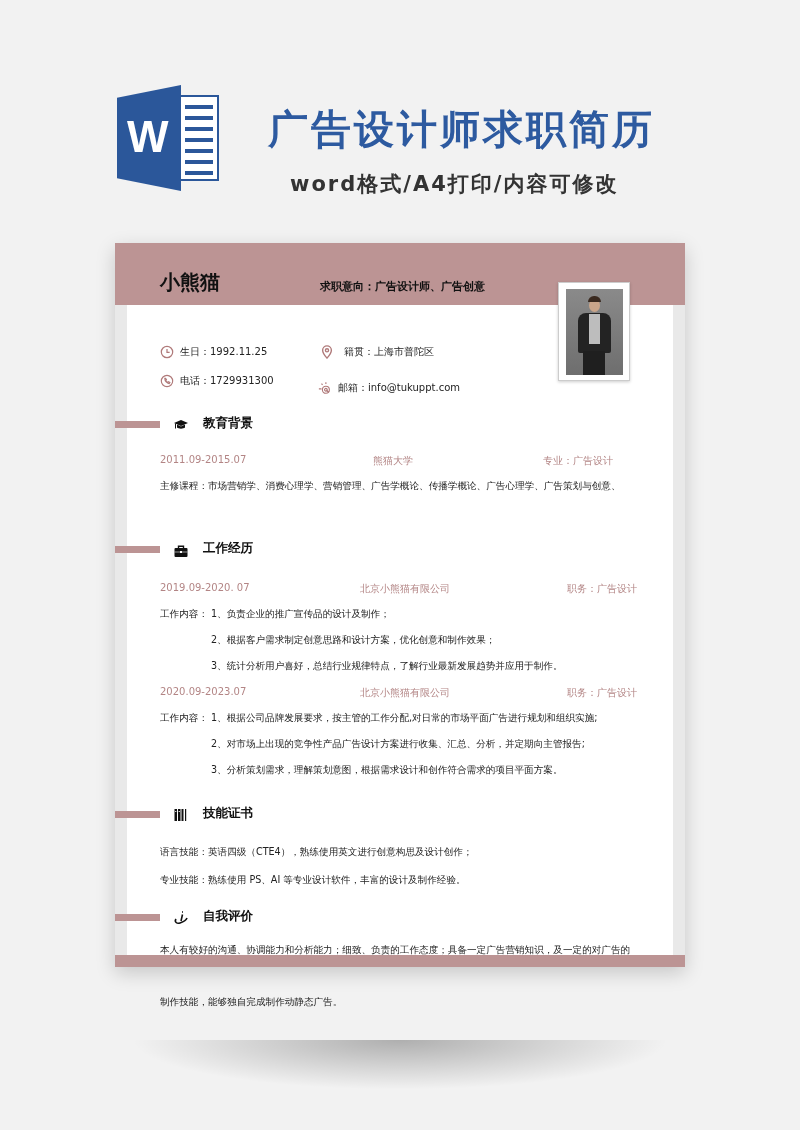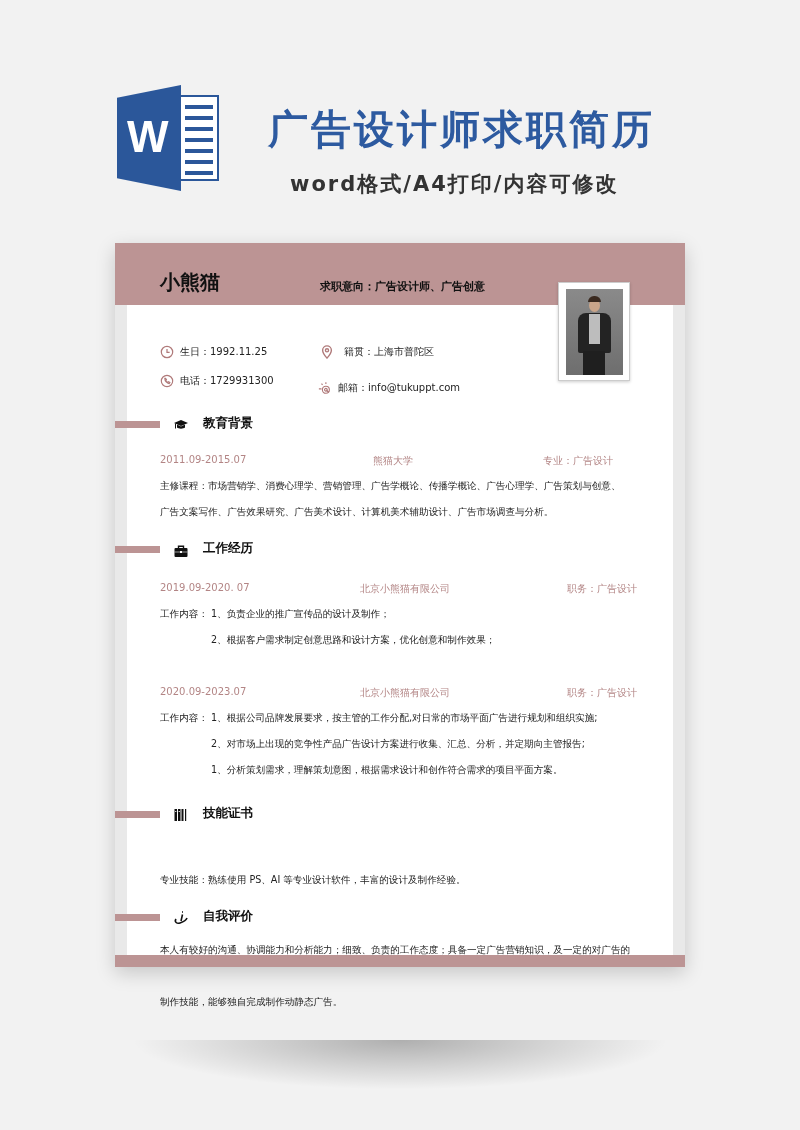--- a/index.html
+++ b/index.html
@@ -174,60 +174,61 @@
         <path d="M4 7.5v3c1.5 1.5 6.5 1.5 8 0v-3L8 9.5z" fill="#111"></path>
         <path d="M2.5 6.5v5" stroke="#111" stroke-width="1"></path>
       </svg>
   </div>
   <div class="sec-title" style="top:172px">教育背景</div>
 
   <div class="meta" style="left:45px; top:211px">2011.09-2015.07</div>
   <div class="meta" style="left:258px; top:211px">熊猫大学</div>
   <div class="meta" style="left:428px; top:211px">专业：广告设计</div>
   <div class="txt" style="left:45px; top:237px">主修课程：市场营销学、消费心理学、营销管理、广告学概论、传播学概论、广告心理学、广告策划与创意、</div>
-  <div class="txt" style="left:45px; top:263px">广告文案写作、广告效果研究、广告美术设计、计算机美术辅助设计、广告市场调查与分析。</div>
 
   <div class="sec-bar" style="top:303px"></div>
   <div class="sec-icon" style="top:300px">
     <svg viewBox="0 0 16 16">
         <rect x="1.5" y="5" width="13" height="9" rx="1" fill="#111"></rect>
         <path d="M5.5 5V3.2h5V5" fill="none" stroke="#111" stroke-width="1.4"></path>
         <rect x="7" y="8" width="2" height="2" fill="#fff"></rect>
         <path d="M1.5 9h13" stroke="#fff" stroke-width="0.6"></path>
       </svg>
   </div>
   <div class="sec-title" style="top:297px">工作经历</div>
 
   <div class="meta" style="left:45px; top:339px">2019.09-2020. 07</div>
   <div class="meta" style="left:245px; top:339px">北京小熊猫有限公司</div>
   <div class="meta" style="left:452px; top:339px">职务：广告设计</div>
   <div class="txt" style="left:45px; top:365px">工作内容：</div>
   <div class="txt" style="left:96px; top:365px">1、负责企业的推广宣传品的设计及制作；</div>
   <div class="txt" style="left:96px; top:391px">2、根据客户需求制定创意思路和设计方案，优化创意和制作效果；</div>
+  <div class="txt" style="left:96px; top:417px">3、统计分析用户喜好，总结行业规律特点，了解行业最新发展趋势并应用于制作。</div>
 
   <div class="meta" style="left:45px; top:443px">2020.09-2023.07</div>
   <div class="meta" style="left:245px; top:443px">北京小熊猫有限公司</div>
   <div class="meta" style="left:452px; top:443px">职务：广告设计</div>
   <div class="txt" style="left:45px; top:469px">工作内容：</div>
   <div class="txt" style="left:96px; top:469px">1、根据公司品牌发展要求，按主管的工作分配,对日常的市场平面广告进行规划和组织实施;</div>
   <div class="txt" style="left:96px; top:495px">2、对市场上出现的竞争性产品广告设计方案进行收集、汇总、分析，并定期向主管报告;</div>
-  <div class="txt" style="left:96px; top:521px">1、分析策划需求，理解策划意图，根据需求设计和创作符合需求的项目平面方案。</div>
+  <div class="txt" style="left:96px; top:521px">3、分析策划需求，理解策划意图，根据需求设计和创作符合需求的项目平面方案。</div>
 
   <div class="sec-bar" style="top:568px"></div>
   <div class="sec-icon" style="top:564px">
     <svg viewBox="0 0 16 16" fill="#111">
         <rect x="1.5" y="2" width="2.5" height="12"></rect>
         <rect x="5" y="2" width="2.5" height="12"></rect>
         <rect x="8.5" y="2" width="2" height="12"></rect>
         <rect x="12" y="2" width="1.2" height="12"></rect>
         <rect x="2.2" y="4" width="1.1" height="1" fill="#fff"></rect>
         <rect x="5.7" y="4" width="1.1" height="1" fill="#fff"></rect>
       </svg>
   </div>
   <div class="sec-title" style="top:562px">技能证书</div>
+  <div class="txt" style="left:45px; top:603px">语言技能：英语四级（CTE4），熟练使用英文进行创意构思及设计创作；</div>
   <div class="txt" style="left:45px; top:631px">专业技能：熟练使用 PS、AI 等专业设计软件，丰富的设计及制作经验。</div>
 
   <div class="sec-bar" style="top:671px"></div>
   <div class="sec-icon" style="top:667px">
     <svg viewBox="0 0 16 16" fill="none" stroke="#111" stroke-width="1.6">
         <path d="M9 2l1 0M9.5 4.5L8 11"></path>
         <path d="M3 9c-2 3 1 5 4 4s6-2 7-5"></path>
       </svg>
   </div>
   <div class="sec-title" style="top:665px">自我评价</div>

